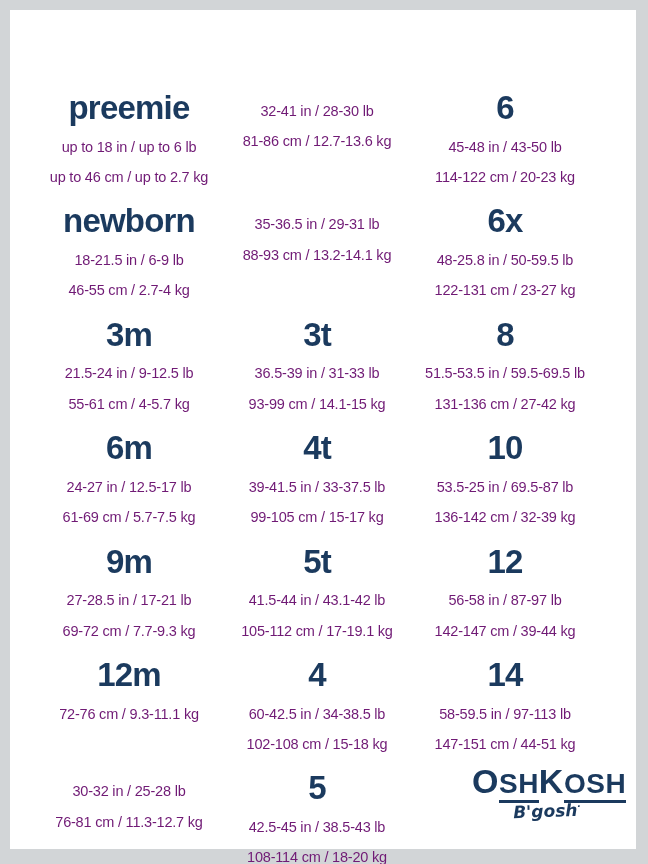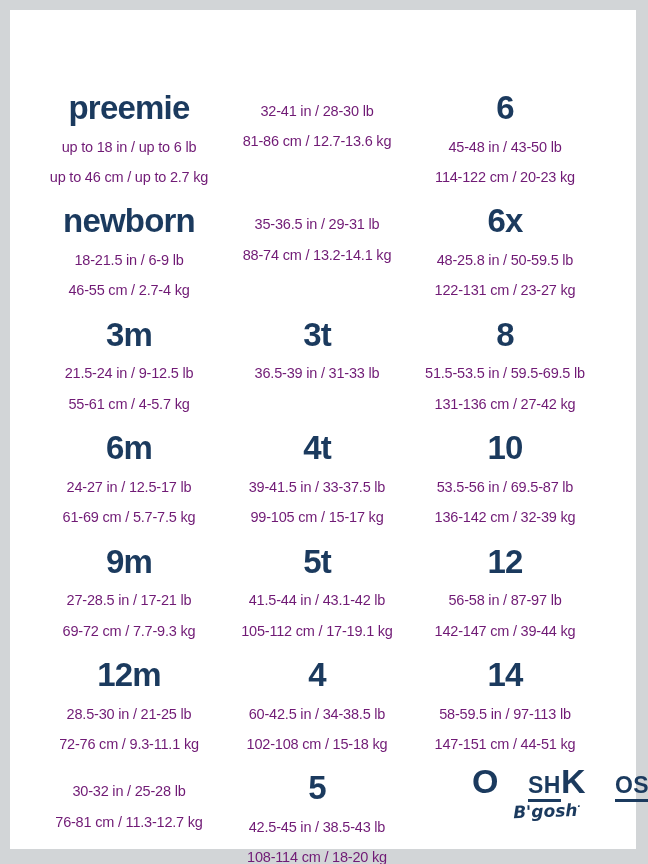--- a/index.html
+++ b/index.html
@@ -48,25 +48,24 @@
   .logo-top {
     font-weight: 700;
     letter-spacing: 0.5px;
     white-space: nowrap;
   }
   .logo-big {
     font-size: 34px;
     line-height: 1;
   }
   .logo-small {
-    font-size: 23px;
+    font-size: 28px;
     line-height: 1;
     border-bottom: 3px solid #1b3a5e;
     padding-bottom: 1px;
-    margin-left: 29px;
   }
   .logo-tagline {
     font-family: "DejaVu Sans", sans-serif;
     font-style: italic;
     font-weight: 700;
     font-size: 17px;
     margin-top: 3px;
     transform: rotate(-2deg);
   }
   .logo-mark {
@@ -95,56 +94,57 @@
       <div class="size-line">114-122 cm / 20-23 kg</div>
     </div>
 
     <div class="cell">
       <div class="size-label">newborn</div>
       <div class="size-line">18-21.5 in / 6-9 lb</div>
       <div class="size-line">46-55 cm / 2.7-4 kg</div>
     </div>
     <div class="cell">
       <div class="size-line">35-36.5 in / 29-31 lb</div>
-      <div class="size-line">88-74 cm / 13.2-14.1 kg</div>
+      <div class="size-line">88-93 cm / 13.2-14.1 kg</div>
     </div>
     <div class="cell">
       <div class="size-label">6x</div>
       <div class="size-line">48-25.8 in / 50-59.5 lb</div>
       <div class="size-line">122-131 cm / 23-27 kg</div>
     </div>
 
     <div class="cell">
       <div class="size-label">3m</div>
       <div class="size-line">21.5-24 in / 9-12.5 lb</div>
       <div class="size-line">55-61 cm / 4-5.7 kg</div>
     </div>
     <div class="cell">
       <div class="size-label">3t</div>
       <div class="size-line">36.5-39 in / 31-33 lb</div>
+      <div class="size-line">93-99 cm / 14.1-15 kg</div>
     </div>
     <div class="cell">
       <div class="size-label">8</div>
       <div class="size-line">51.5-53.5 in / 59.5-69.5 lb</div>
       <div class="size-line">131-136 cm / 27-42 kg</div>
     </div>
 
     <div class="cell">
       <div class="size-label">6m</div>
       <div class="size-line">24-27 in / 12.5-17 lb</div>
       <div class="size-line">61-69 cm / 5.7-7.5 kg</div>
     </div>
     <div class="cell">
       <div class="size-label">4t</div>
       <div class="size-line">39-41.5 in / 33-37.5 lb</div>
       <div class="size-line">99-105 cm / 15-17 kg</div>
     </div>
     <div class="cell">
       <div class="size-label">10</div>
-      <div class="size-line">53.5-56 in / 69.5-87 lb</div>
+      <div class="size-line">53.5-25 in / 69.5-87 lb</div>
       <div class="size-line">136-142 cm / 32-39 kg</div>
     </div>
 
     <div class="cell">
       <div class="size-label">9m</div>
       <div class="size-line">27-28.5 in / 17-21 lb</div>
       <div class="size-line">69-72 cm / 7.7-9.3 kg</div>
     </div>
     <div class="cell">
       <div class="size-label">5t</div>
@@ -152,21 +152,20 @@
       <div class="size-line">105-112 cm / 17-19.1 kg</div>
     </div>
     <div class="cell">
       <div class="size-label">12</div>
       <div class="size-line">56-58 in / 87-97 lb</div>
       <div class="size-line">142-147 cm / 39-44 kg</div>
     </div>
 
     <div class="cell">
       <div class="size-label">12m</div>
-      <div class="size-line">28.5-30 in / 21-25 lb</div>
       <div class="size-line">72-76 cm / 9.3-11.1 kg</div>
     </div>
     <div class="cell">
       <div class="size-label">4</div>
       <div class="size-line">60-42.5 in / 34-38.5 lb</div>
       <div class="size-line">102-108 cm / 15-18 kg</div>
     </div>
     <div class="cell">
       <div class="size-label">14</div>
       <div class="size-line">58-59.5 in / 97-113 lb</div>

